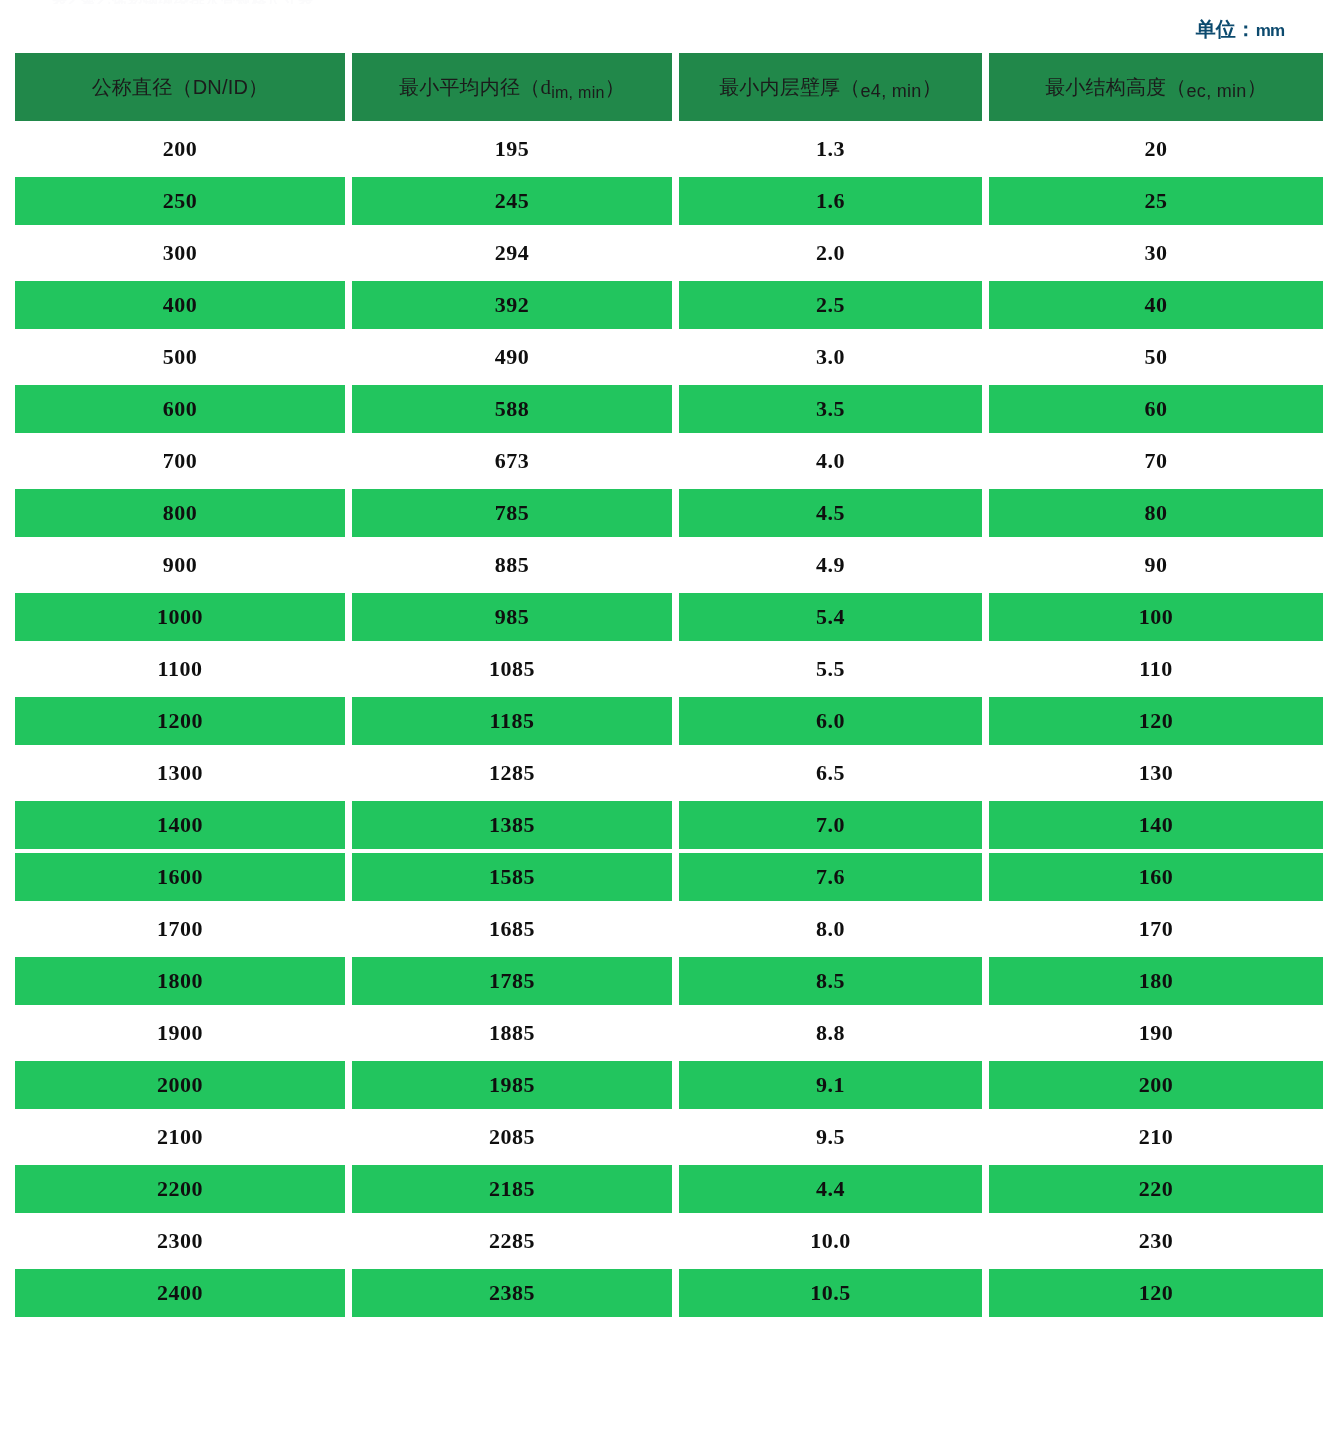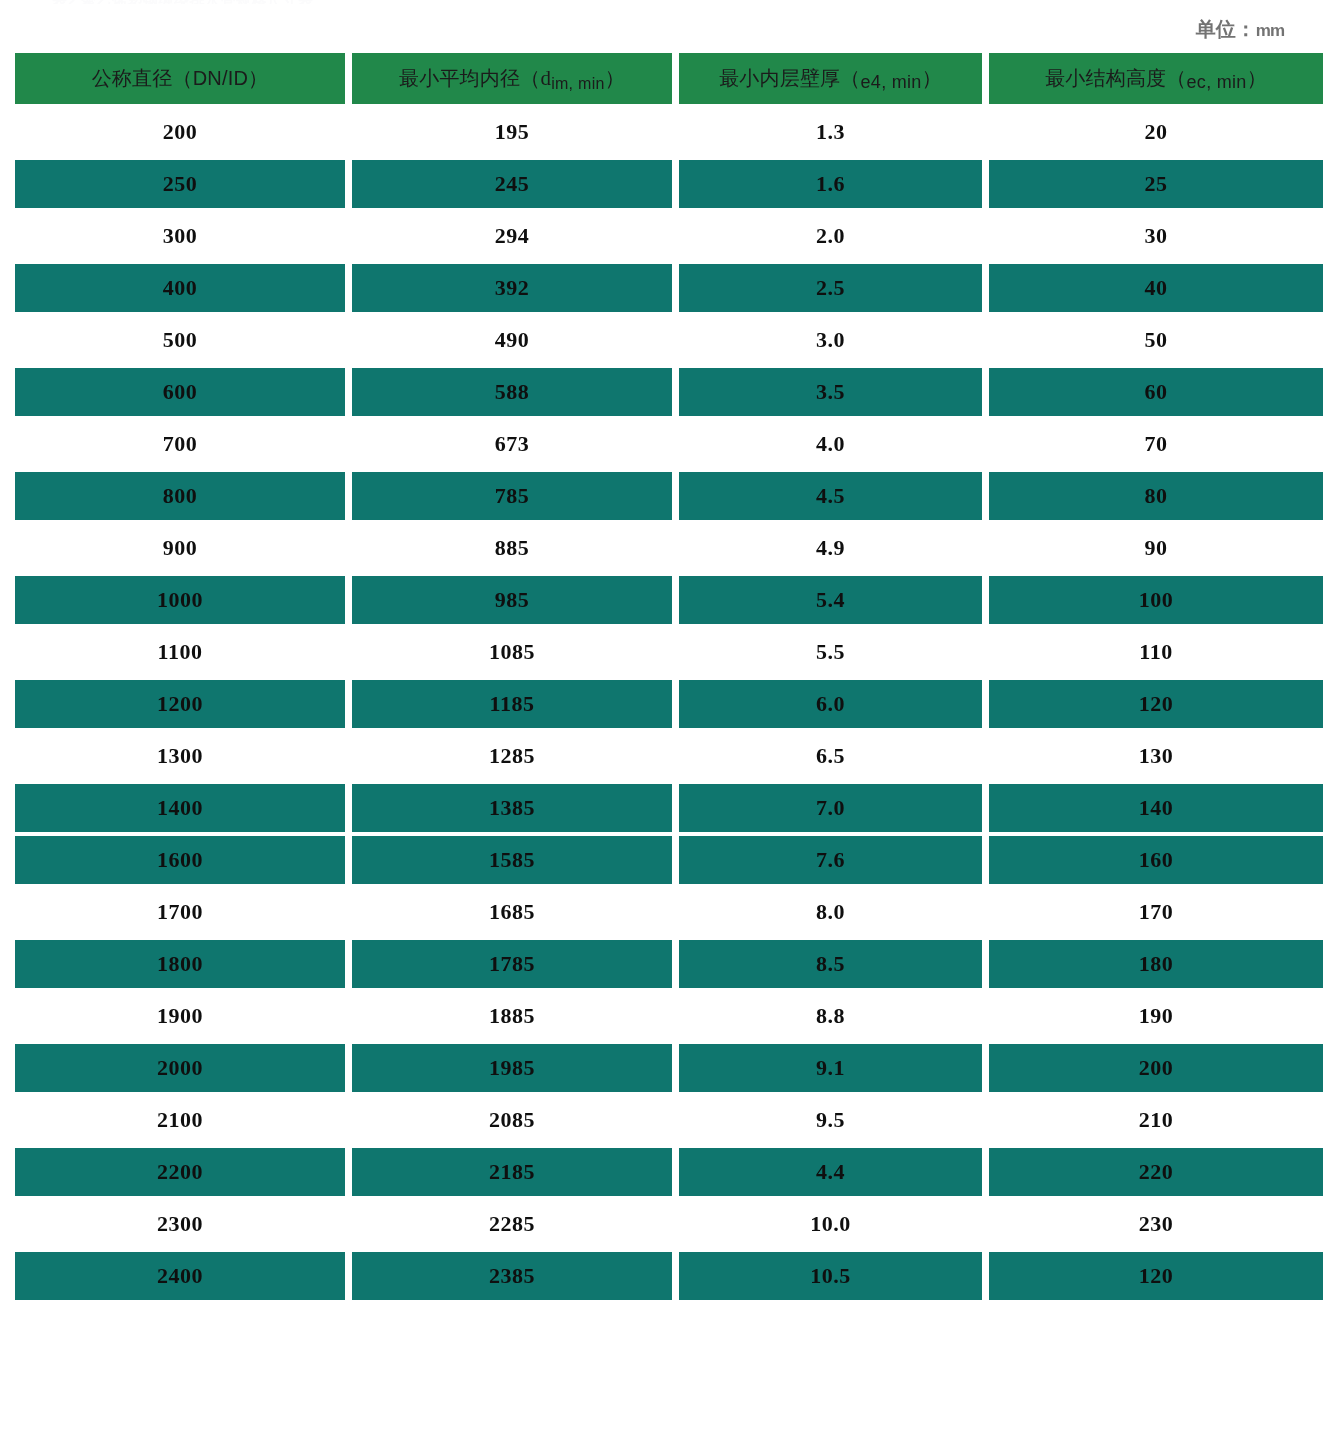--- a/index.html
+++ b/index.html
@@ -39,21 +39,21 @@
     line-height: 15px;
   }
 
   .unit-line {
     position: absolute;
     right: 40px;
     top: 16px;
     font-family: "Liberation Sans", "DejaVu Sans", sans-serif;
     font-size: 20px;
     font-weight: 700;
-    color: #737373;
+    color: #0c4a6e;
     white-space: nowrap;
   }
   .unit-line .unit-label { letter-spacing: 0px; }
   .unit-line .unit-value {
     font-family: "Liberation Sans", "DejaVu Sans", sans-serif;
     font-size: 17px;
     font-weight: 700;
     letter-spacing: -1px;
   }
 
@@ -68,21 +68,21 @@
   }
 
   .spec-table col.c1 { width: 330px; }
   .spec-table col.c2 { width: 320px; }
   .spec-table col.c3 { width: 303px; }
   .spec-table col.c4 { width: 334px; }
 
   .spec-table thead th {
     background: #21884a;
     color: #1b1b1b;
-    height: 51px;
+    height: 68px;
     padding: 0 4px;
     text-align: center;
     vertical-align: middle;
     font-family: "Liberation Sans", "DejaVu Sans", sans-serif;
     font-size: 20px;
     font-weight: 400;
     white-space: nowrap;
     letter-spacing: 0.2px;
   }
   .spec-table thead th .sub {
@@ -109,21 +109,21 @@
     text-align: center;
     vertical-align: middle;
     font-family: "Liberation Serif", "DejaVu Serif", serif;
     font-size: 22px;
     font-weight: 700;
     color: #0f0f0f;
     background: #ffffff;
     letter-spacing: 0.5px;
   }
   .spec-table tbody tr.band td {
-    background: #0f766e;
+    background: #22c55e;
   }
 </style>
 </head>
 <body>
 
 <div class="page">
 
   <div class="top-note">表2  聚乙烯塑钢缠绕排水管规格尺寸表</div>
 
   <div class="unit-line">

